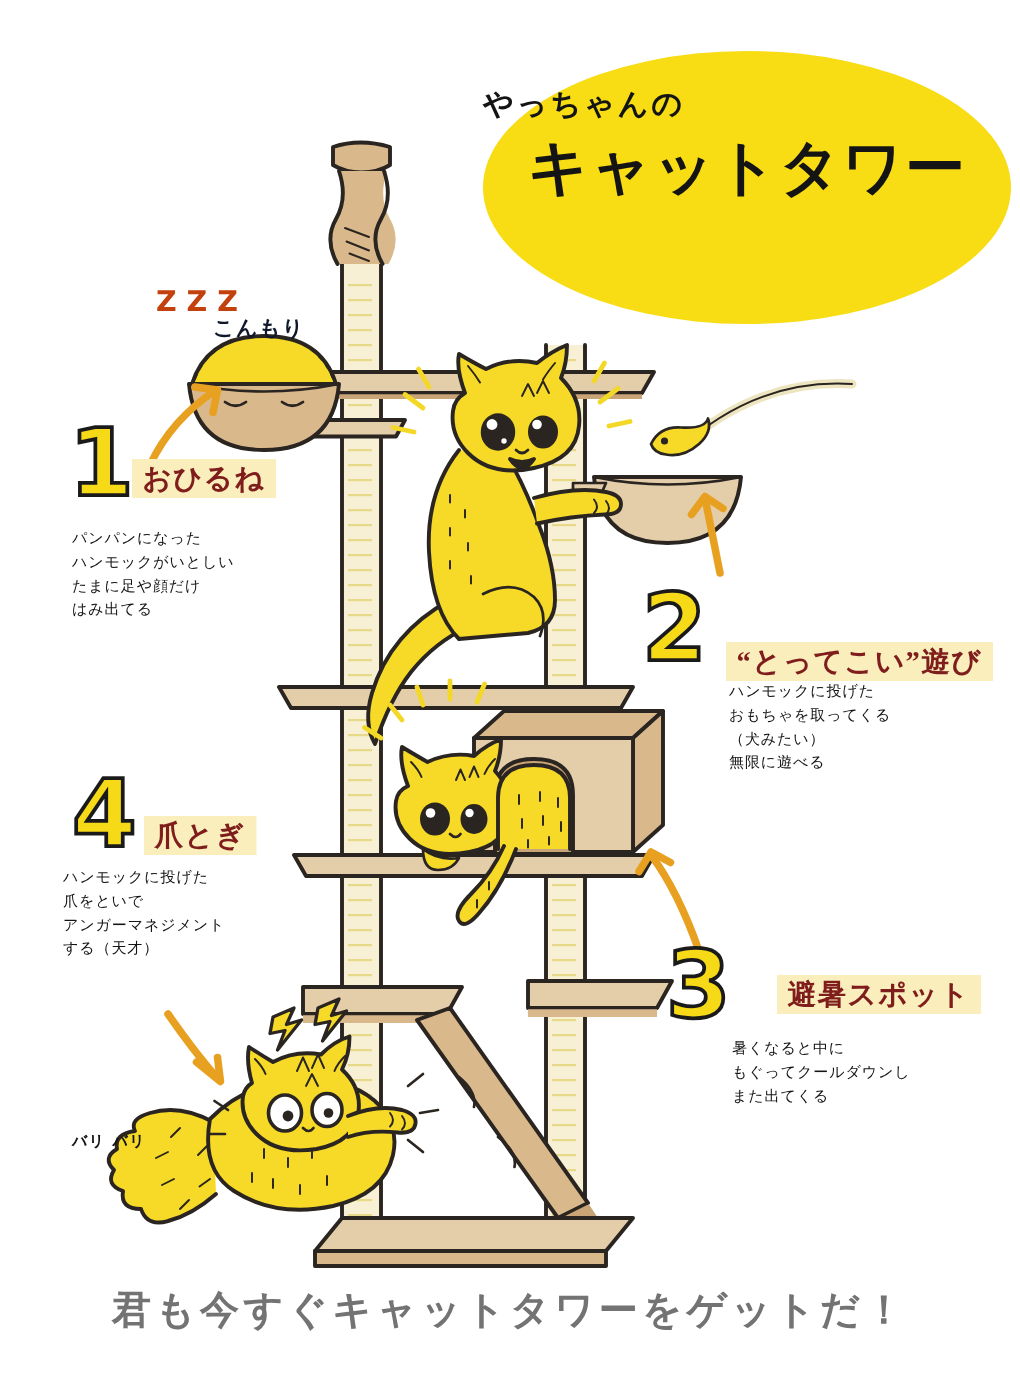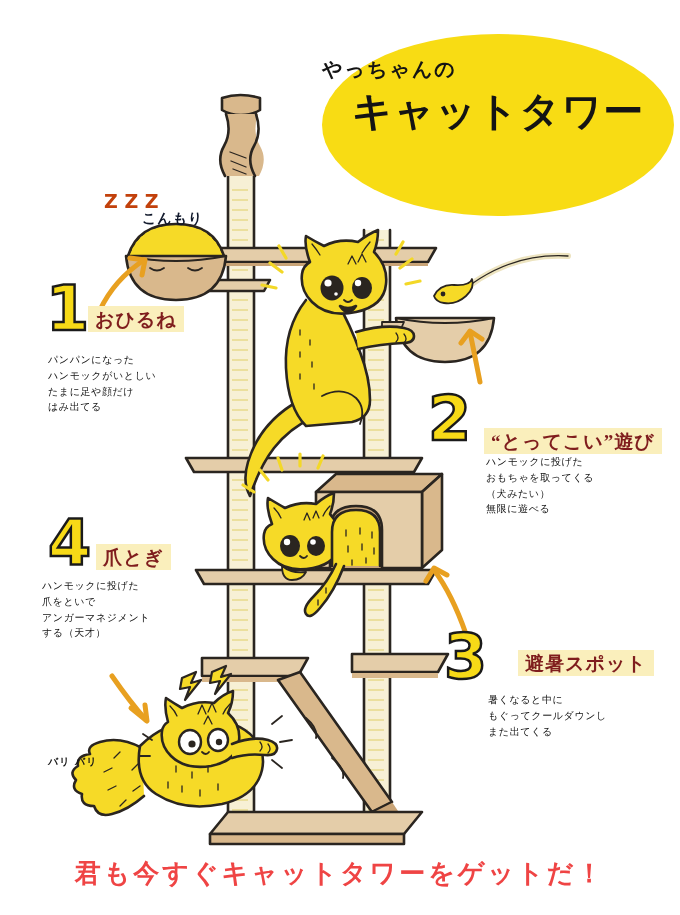--- a/index.html
+++ b/index.html
@@ -116,21 +116,21 @@
     font-family: "DejaVu Sans", sans-serif;
   }
 
   
   #caption {
     left: 0; right: 0; top: 856px;
     text-align: center;
     font-size: 26px;
     font-weight: 700;
     letter-spacing: 3px;
-    color: #ef4444;
+    color: #737373;
     z-index: 6;
     font-family: "DejaVu Sans", sans-serif;
   }
 </style>
 </head>
 <body>
 
 <svg id="canvas" viewBox="0 0 680 915">
   <defs>
     <style>

